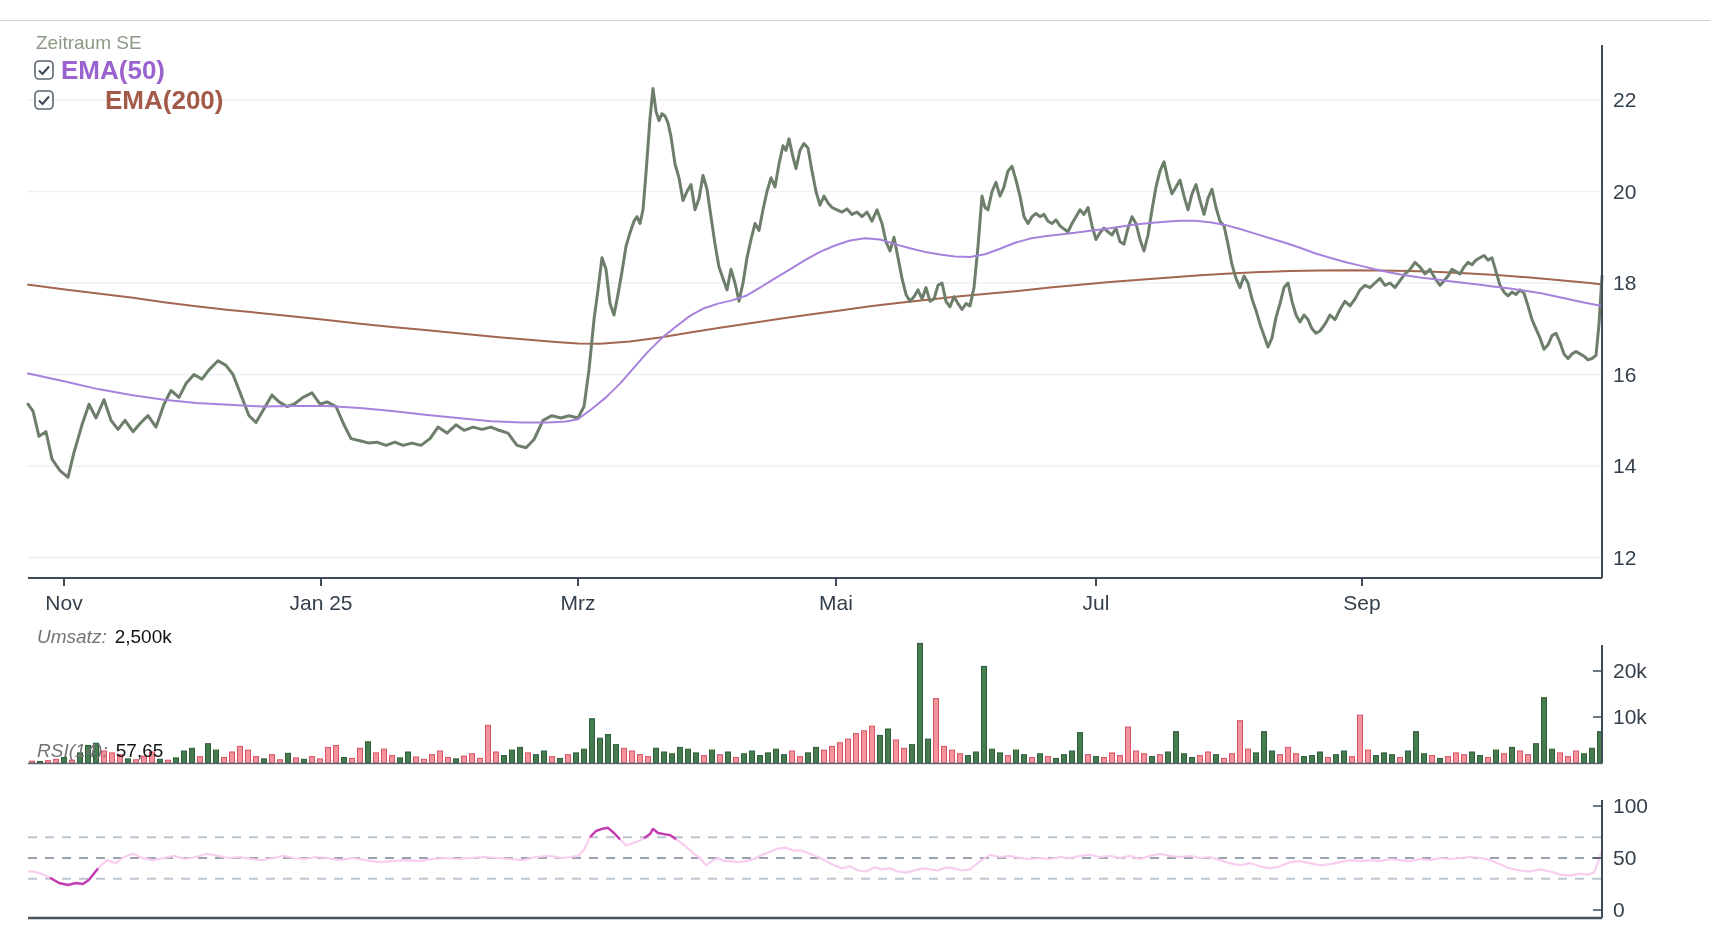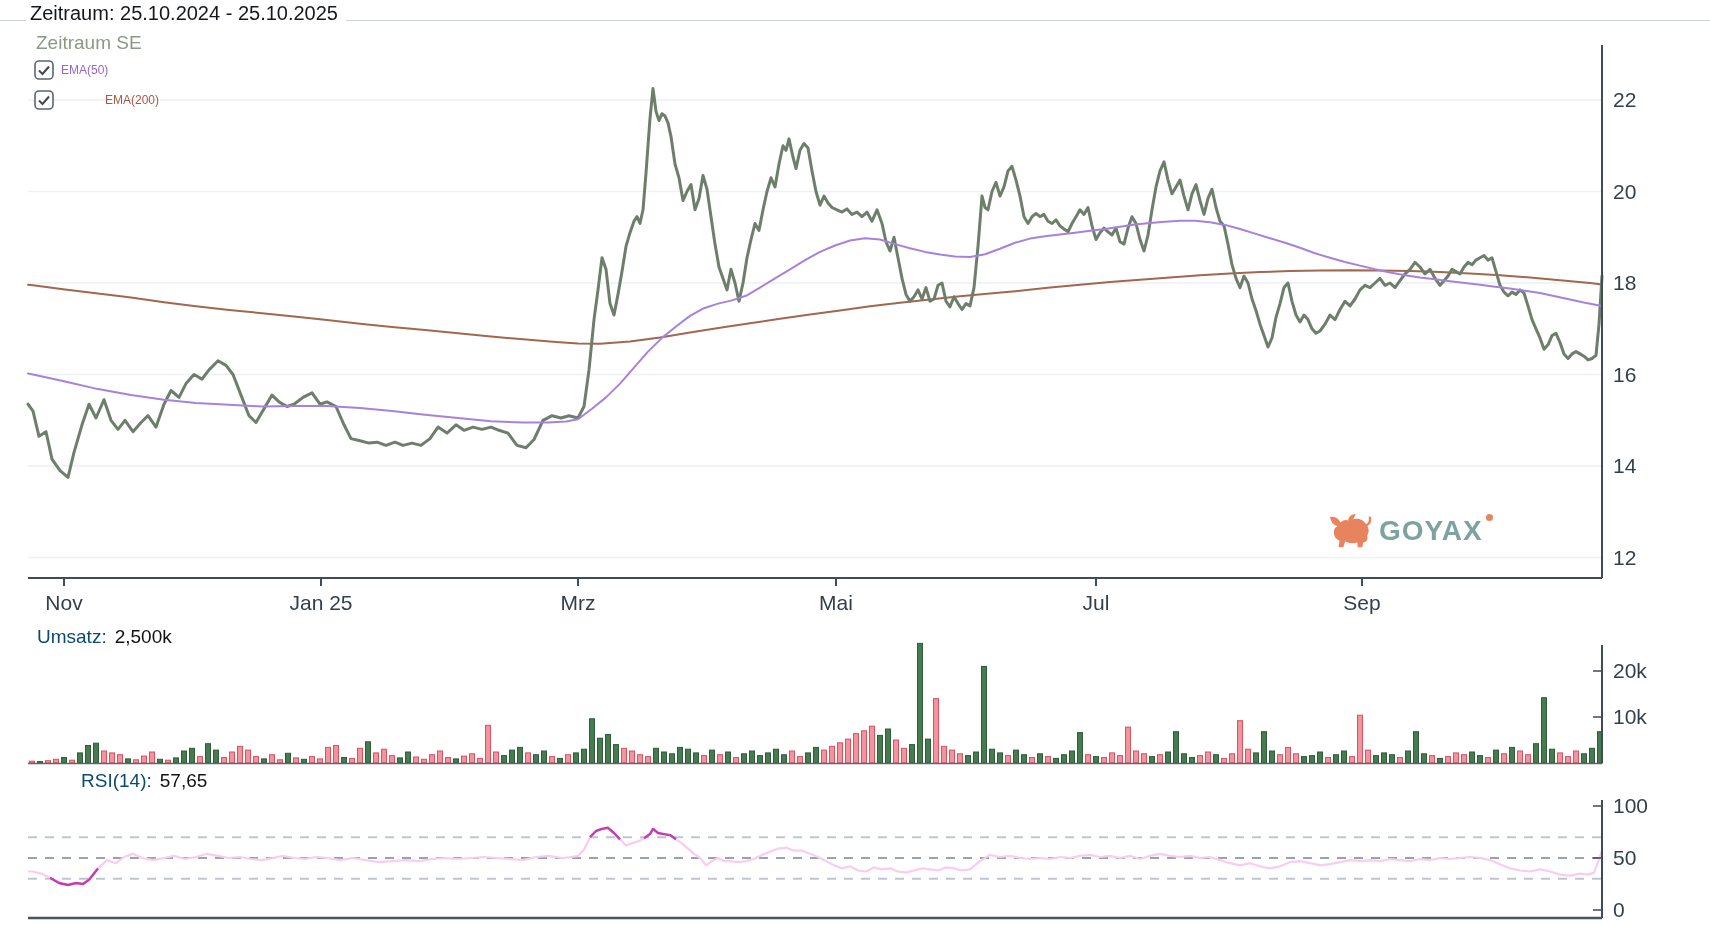--- a/index.html
+++ b/index.html
@@ -4,23 +4,23 @@
 <style>
   html,body{margin:0;padding:0;background:#ffffff;}
   body{width:1710px;height:925px;overflow:hidden;font-family:"Liberation Sans",sans-serif;}
   .stage{position:relative;width:1710px;height:925px;background:#fff;}
   #plot{position:absolute;left:0;top:0;}
   #plot text{font-family:"Liberation Sans",sans-serif;font-size:21px;fill:#333f4b;}
   .topline{position:absolute;left:0;top:20px;width:1710px;height:1px;background:#cbd1d6;}
   .zeitraum{position:absolute;left:26px;top:2px;font-size:20px;color:#15191d;background:#fff;padding:0 8px 2px 4px;white-space:nowrap;}
   .instrument{position:absolute;left:36px;top:32px;font-size:19px;color:#8b9985;}
   .legend-row{position:absolute;left:34px;display:flex;align-items:center;gap:7px;cursor:pointer;}
-  .legend-row .lbl{font-size:12px;line-height:20px;}
+  .legend-row .lbl{font-size:26px;line-height:20px;font-weight:bold;}
   .hdr{position:absolute;left:37px;font-size:19px;display:flex;gap:8px;align-items:baseline;background:transparent;}
-  .hdr .blue{color:#0c4a6e;}
+  .hdr .blue{color:#737373;font-style:italic;}
   .hdr .val{color:#111214;}
   .logo{position:absolute;left:1326px;top:512px;display:flex;align-items:center;gap:7px;}
   .logo .goyax-text{font-size:28px;font-weight:bold;color:#7ea29d;letter-spacing:1px;line-height:28px;}
   .logo .dot{width:7px;height:7px;border-radius:50%;background:#e8845d;align-self:flex-start;margin-top:2px;margin-left:-4px;}
 </style>
 </head>
 <body>
 
 <div class="stage">
 
@@ -268,21 +268,20 @@
       <line x1="1593" y1="806" x2="1602" y2="806" stroke="#3e4b59" stroke-width="1.5"></line>
       <text x="1613" y="813" class="ylab">100</text>
       <line x1="1593" y1="858" x2="1602" y2="858" stroke="#3e4b59" stroke-width="1.5"></line>
       <text x="1613" y="865" class="ylab">50</text>
       <line x1="1593" y1="910" x2="1602" y2="910" stroke="#3e4b59" stroke-width="1.5"></line>
       <text x="1613" y="917" class="ylab">0</text>
       <line x1="28" y1="918" x2="1602" y2="918" stroke="#49545f" stroke-width="2.5"></line>
     </svg>
 
   <div class="topline"></div>
-  <div class="zeitraum">Zeitraum: 25.10.2024 - 25.10.2025</div>
 
   <div class="instrument">Zeitraum SE</div>
 
   <div class="legend-row" style="top:60px;">
     <span style="display:inline-flex;">
       <svg width="20" height="20">
           <rect x="1" y="1" width="18" height="18" rx="4" fill="#fff" stroke="#5a6572" stroke-width="1.6"></rect>
           <path d="M5,10.5 l3.5,3.5 L15,6.5" stroke="#3d4854" stroke-width="2" fill="none"></path>
         </svg>
     </span>
@@ -297,30 +296,19 @@
         </svg>
     </span>
     <span class="lbl legend-label" style="color: rgb(163, 90, 72); margin-left: 44px;">EMA(200)</span>
   </div>
 
   <div class="hdr" style="top:626px;">
     <span class="blue">Umsatz:</span>
     <span class="val">2,500k</span>
   </div>
 
-  <div class="hdr" style="top:770px;margin-left:44px;">
+  <div class="hdr" style="top:740px;">
     <span class="blue">RSI(14):</span>
     <span class="val">57,65</span>
   </div>
 
-  <div class="logo">
-    <span style="display:inline-flex;">
-      <svg width="46" height="38" viewBox="0 0 48 40">
-        <path d="M12,15 Q5,13 4,5 Q12,4 15,11 Q18,7 24,9 Q36,4 42,13 Q47,19 43,25 Q45,31 39,32 L38,37 L33,37 L33,32 Q26,34 20,31 L18,37 L13,37 L14,30 Q8,28 8,21 Q8,17 12,15 Z" fill="#e8845d"></path>
-        <path d="M23,9 Q24,2 31,2 Q29,8 25,11 Z" fill="#e8845d"></path>
-        <path d="M42,14 Q47,12 46,6" stroke="#e8845d" stroke-width="2.5" fill="none" stroke-linecap="round"></path>
-      </svg>
-    </span>
-    <span class="goyax-text">GOYAX</span>
-    <span class="dot"></span>
-  </div>
 
 </div>
 
 </body></html>

